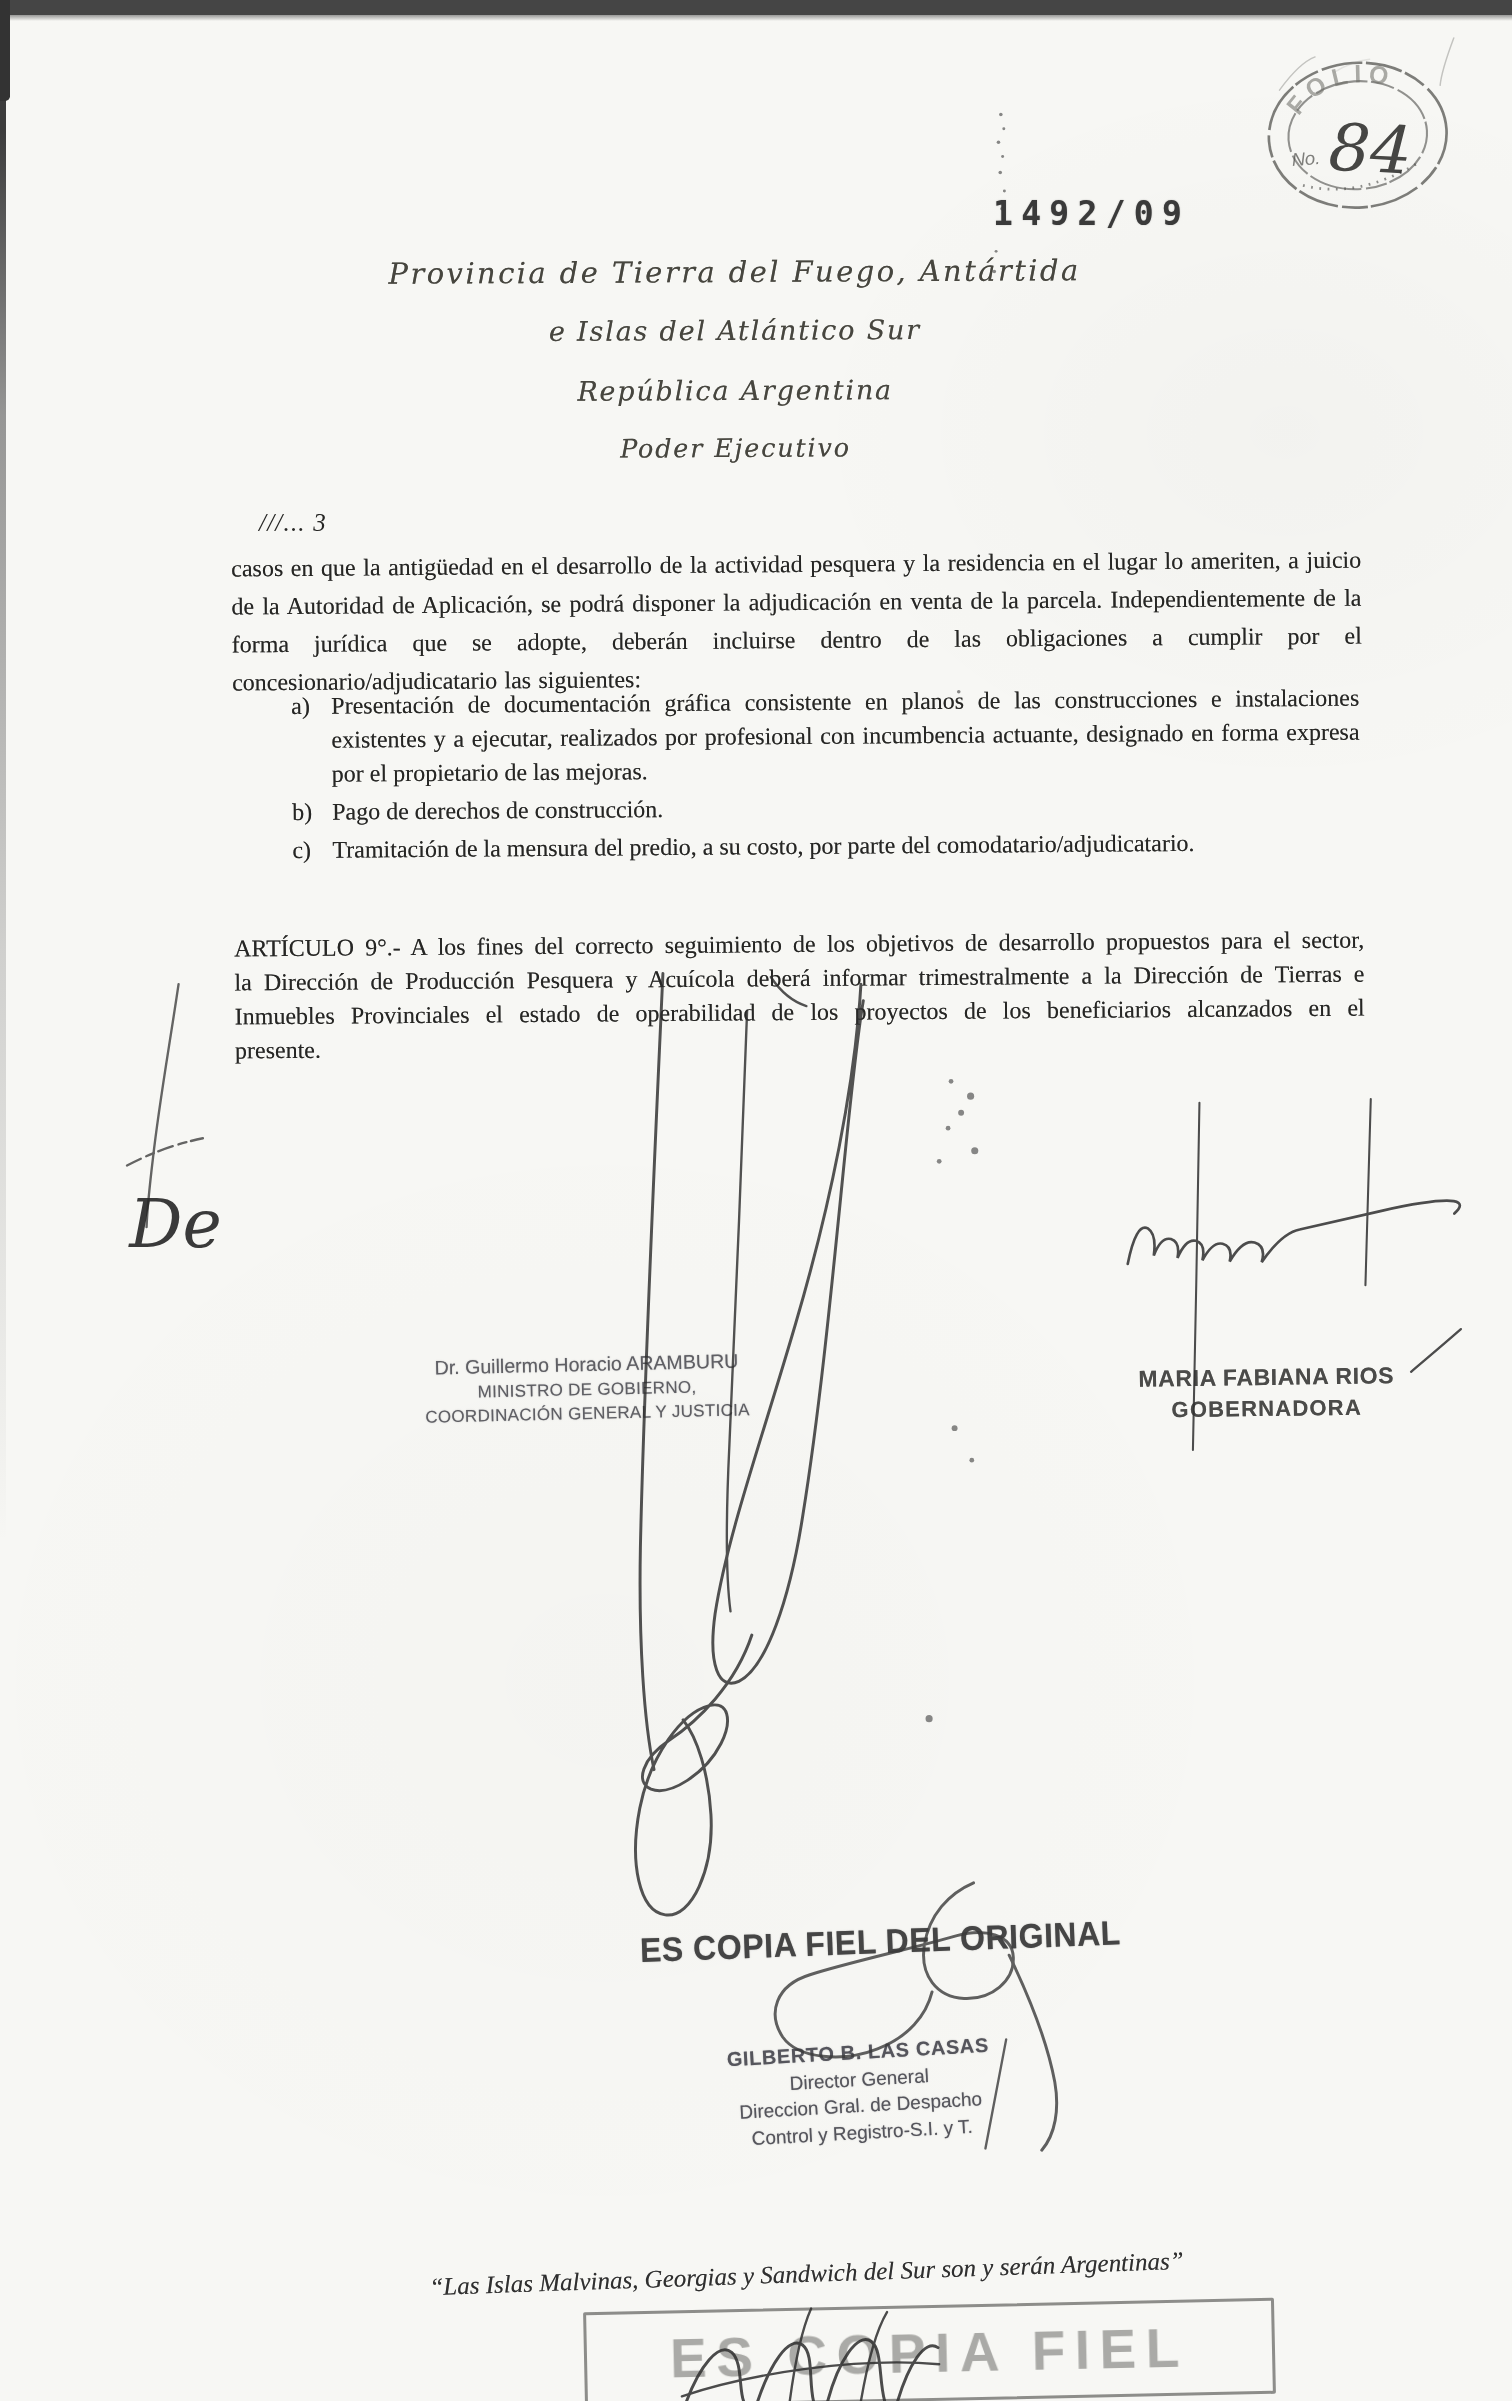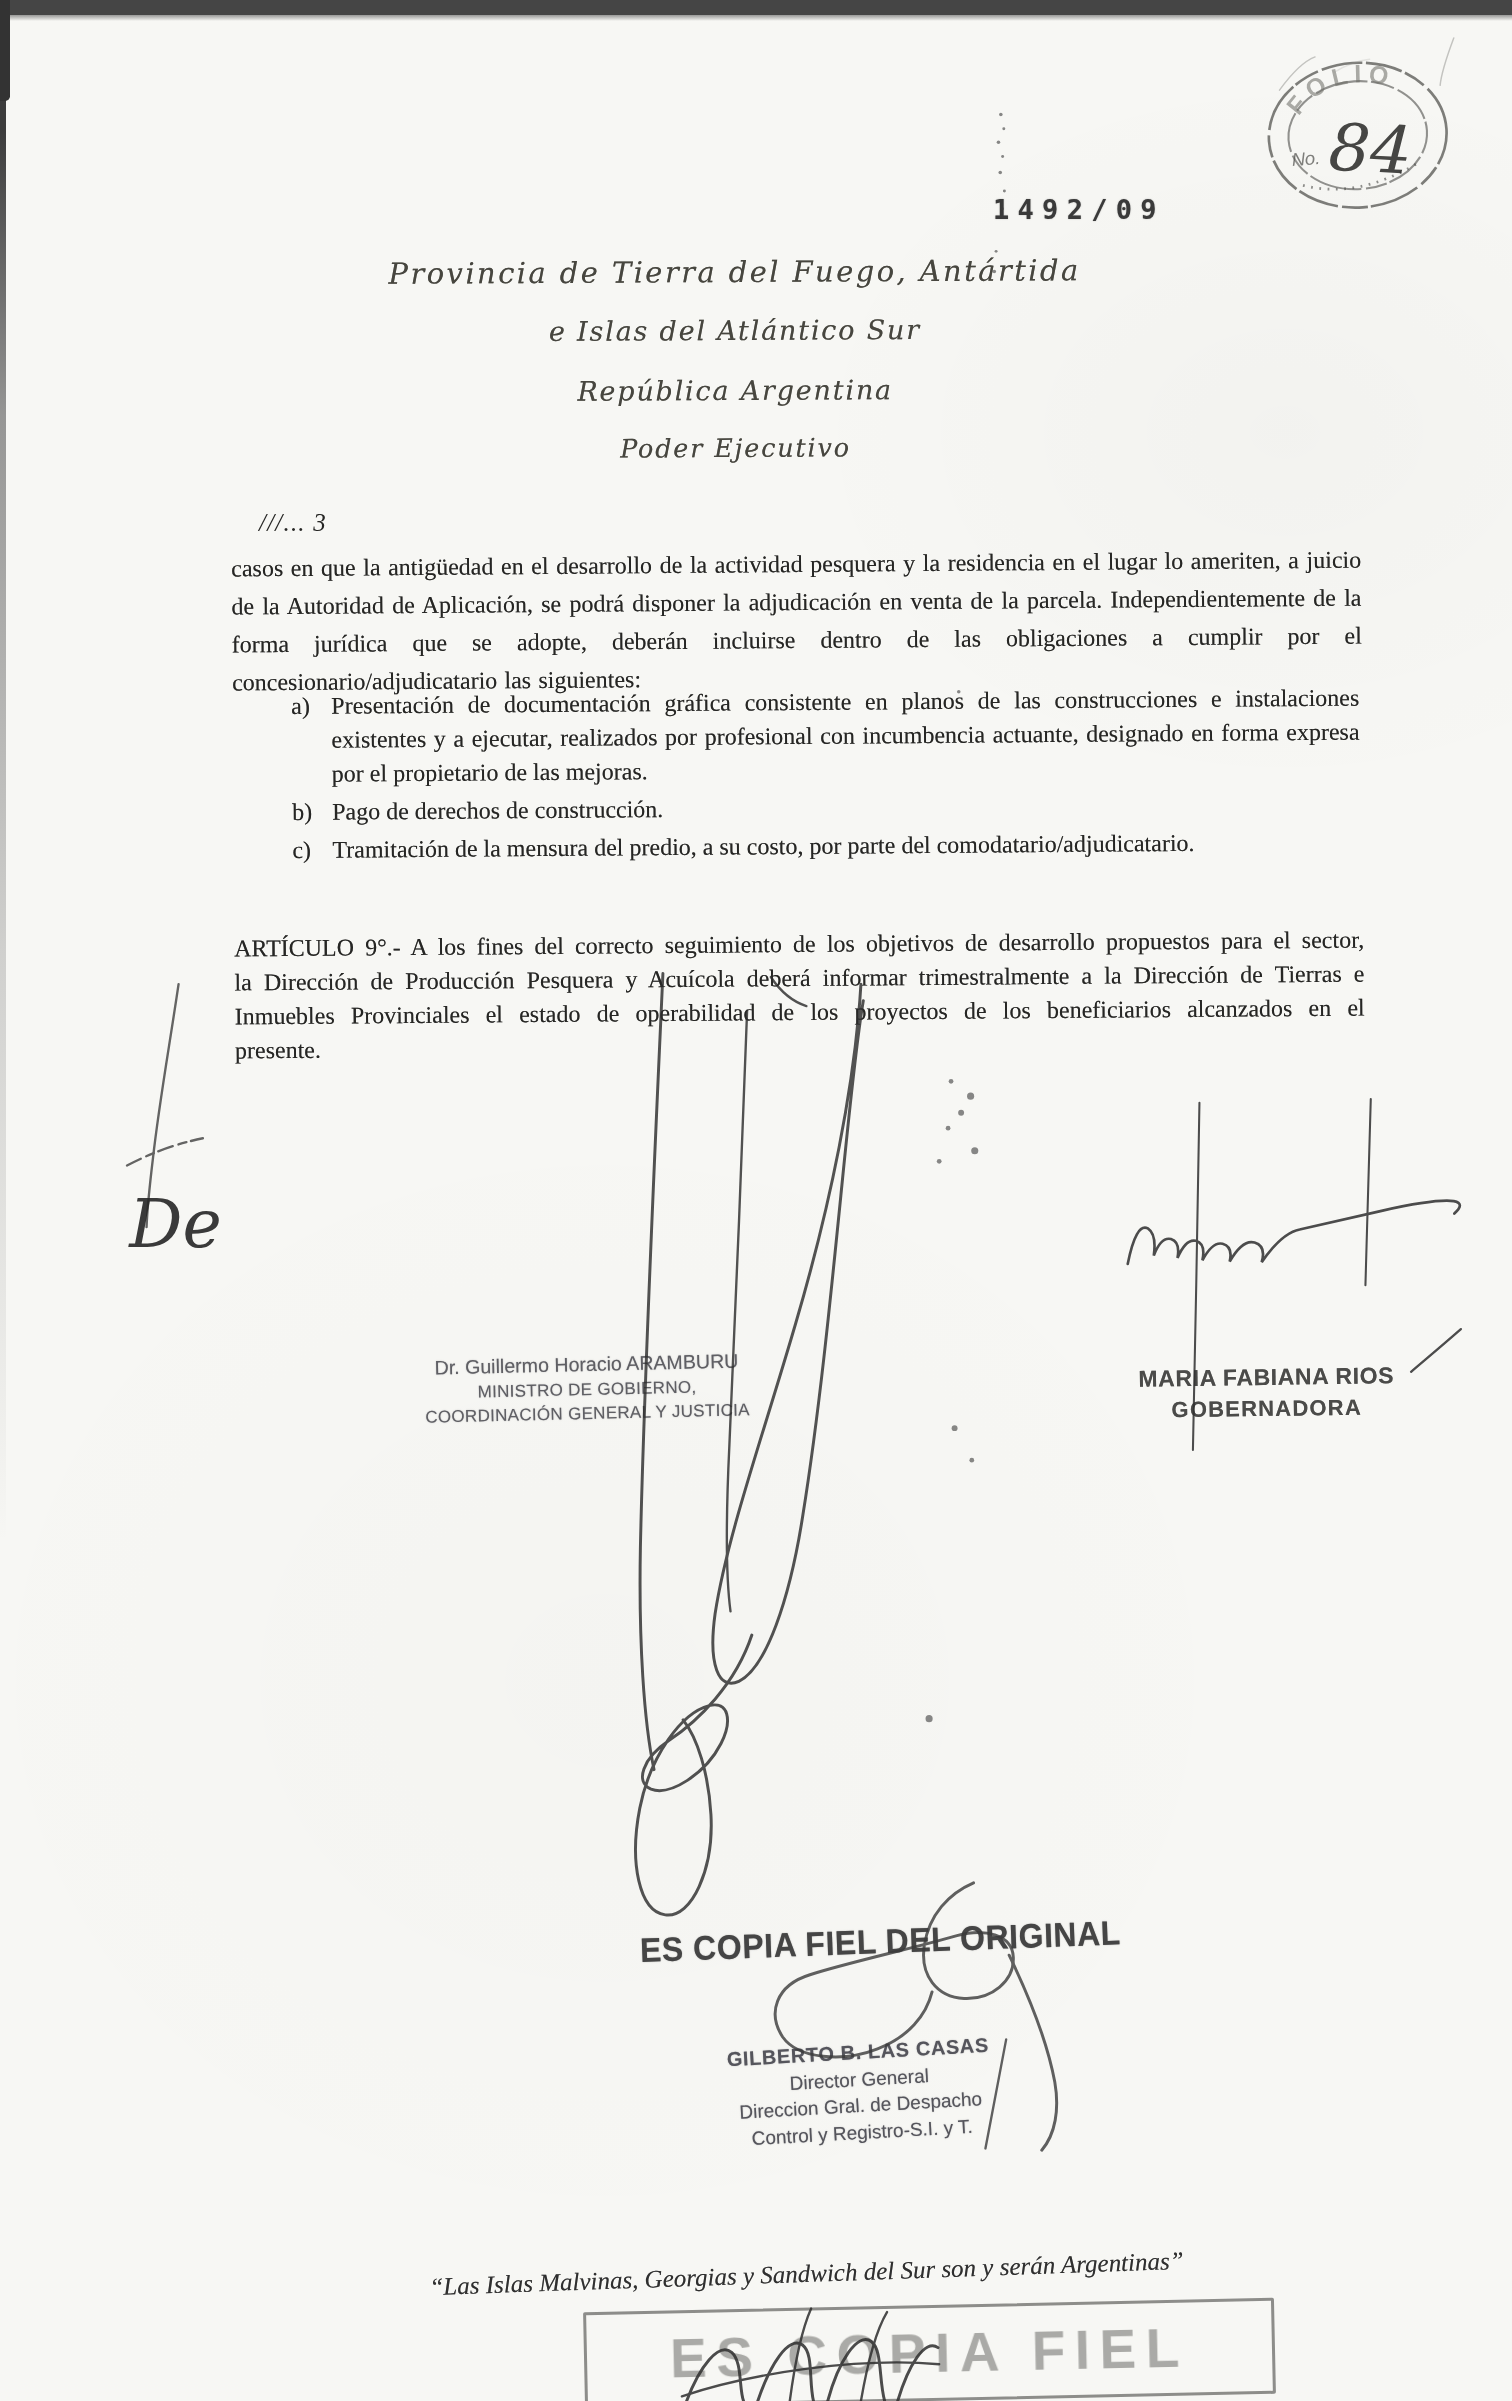--- a/index.html
+++ b/index.html
@@ -15,21 +15,21 @@
   
   #top-band{left:0;top:0;width:1512px;height:15.4px;background:#454545;}
   #top-band-fade{left:0;top:15.4px;width:1512px;height:6px;background:linear-gradient(#45454588,transparent);}
   #left-strip{left:0;top:0;width:6px;height:1542px;
     background:linear-gradient(#3c3c3c 0 130px, rgba(70,70,70,.55) 415px, rgba(90,90,90,.25) 949px, rgba(120,120,120,0) 1542px);}
   #corner-blob{left:0;top:0;width:9.5px;height:101px;background:#333;border-radius:0 0 4.7px 0;}
 
   
   #file-number{
     left:993px;top:194px;font-family:"DejaVu Sans Mono", monospace;font-weight:bold;
-    font-size:27px;letter-spacing:8.3px;color:#3a3a3a;text-shadow:0 0 1.2px rgba(58,58,58,.5);
+    font-size:33px;letter-spacing:8.3px;color:#3a3a3a;text-shadow:0 0 1.2px rgba(58,58,58,.5);
   }
 
   
   #letterhead{left:379px;top:255px;width:712px;text-align:center;color:#47463f;
     font-family:"DejaVu Serif", serif;font-style:italic;transform:rotate(-0.3deg);
     text-shadow:0 0 0.6px rgba(70,70,64,.6);}
   #letterhead .lh1{font-size:29px;letter-spacing:2.4px;}
   #letterhead .lh2{font-size:27px;margin-top:26px;letter-spacing:1.8px;}
   #letterhead .lh3{font-size:27px;margin-top:28.5px;letter-spacing:1.8px;}
   #letterhead .lh4{font-size:25.5px;margin-top:27px;letter-spacing:1.8px;}

